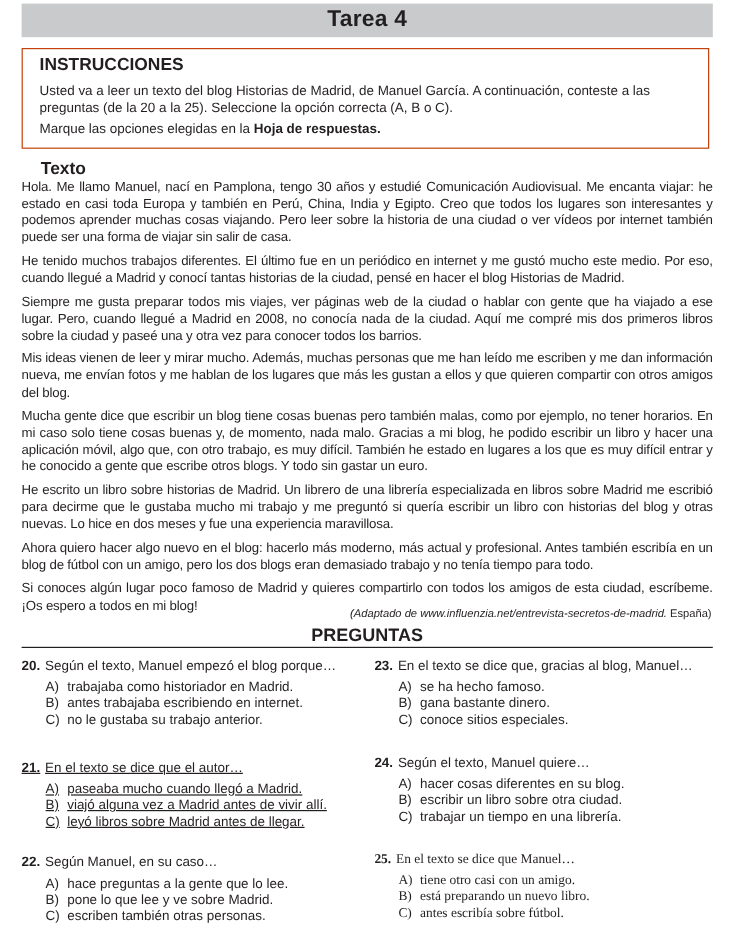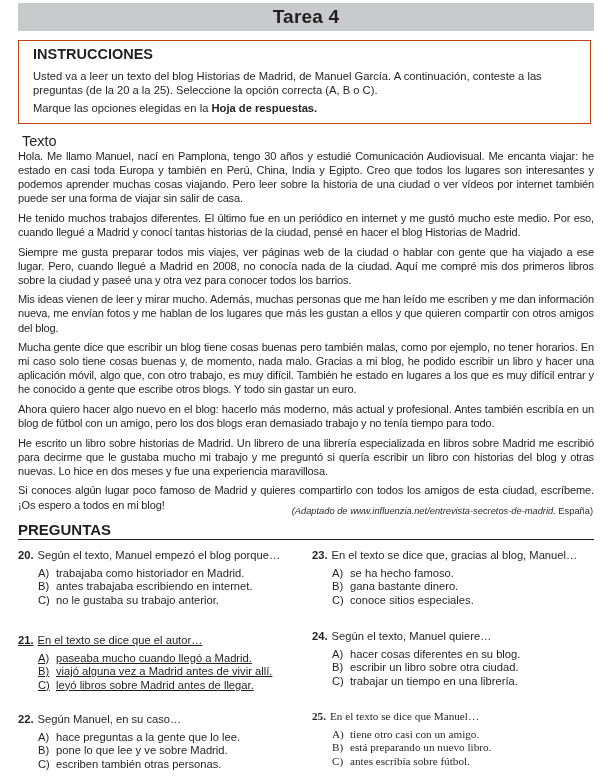--- a/index.html
+++ b/index.html
@@ -62,24 +62,24 @@
     }
     .instr-p b { font-weight: bold; }
 
     .texto {
       position: absolute;
       left: 18px;
       top: 133px;
       width: 576px;
     }
     .texto-title {
-      font-weight: normal;
+      font-weight: bold;
       font-size: 14.5px;
       line-height: 16px;
-      margin: 0 0 0 4px;
+      margin: 0 0 0 16px;
     }
     .texto p {
       font-size: 11.05px;
       line-height: 14.1px;
       margin: 0 0 5.5px 0;
       text-align: justify;
       text-align-last: left;
       letter-spacing: -0.15px;
     }
     .source {
@@ -95,20 +95,21 @@
     .preg-title {
       position: absolute;
       left: 18px;
       top: 521px;
       width: 576px;
       font-weight: bold;
       font-size: 15px;
       line-height: 17px;
       border-bottom: 1.3px solid #231f20;
       padding-bottom: 1px;
+      text-align: center;
     }
 
     .question {
       position: absolute;
       font-size: 11.2px;
       line-height: 13.5px;
     }
     .question .q-line {
       display: flex;
       white-space: nowrap;
@@ -148,22 +149,22 @@
     <p class="instr-p"><span>Marque las opciones elegidas en la </span><b>Hoja de respuestas.</b></p>
   </div>
 
   <div class="texto">
     <div class="texto-title">Texto</div>
     <p>Hola. Me llamo Manuel, nací en Pamplona, tengo 30 años y estudié Comunicación Audiovisual. Me encanta viajar: he estado en casi toda Europa y también en Perú, China, India y Egipto. Creo que todos los lugares son interesantes y podemos aprender muchas cosas viajando. Pero leer sobre la historia de una ciudad o ver vídeos por internet también puede ser una forma de viajar sin salir de casa.</p>
     <p>He tenido muchos trabajos diferentes. El último fue en un periódico en internet y me gustó mucho este medio. Por eso, cuando llegué a Madrid y conocí tantas historias de la ciudad, pensé en hacer el blog Historias de Madrid.</p>
     <p>Siempre me gusta preparar todos mis viajes, ver páginas web de la ciudad o hablar con gente que ha viajado a ese lugar. Pero, cuando llegué a Madrid en 2008, no conocía nada de la ciudad. Aquí me compré mis dos primeros libros sobre la ciudad y paseé una y otra vez para conocer todos los barrios.</p>
     <p>Mis ideas vienen de leer y mirar mucho. Además, muchas personas que me han leído me escriben y me dan información nueva, me envían fotos y me hablan de los lugares que más les gustan a ellos y que quieren compartir con otros amigos del blog.</p>
     <p>Mucha gente dice que escribir un blog tiene cosas buenas pero también malas, como por ejemplo, no tener horarios. En mi caso solo tiene cosas buenas y, de momento, nada malo. Gracias a mi blog, he podido escribir un libro y hacer una aplicación móvil, algo que, con otro trabajo, es muy difícil. También he estado en lugares a los que es muy difícil entrar y he conocido a gente que escribe otros blogs. Y todo sin gastar un euro.</p>
+    <p>He escrito un libro sobre historias de Madrid. Un librero de una librería especializada en libros sobre Madrid me escribió para decirme que le gustaba mucho mi trabajo y me preguntó si quería escribir un libro con historias del blog y otras nuevas. Lo hice en dos meses y fue una experiencia maravillosa.</p>
     <p>Ahora quiero hacer algo nuevo en el blog: hacerlo más moderno, más actual y profesional. Antes también escribía en un blog de fútbol con un amigo, pero los dos blogs eran demasiado trabajo y no tenía tiempo para todo.</p>
-    <p>He escrito un libro sobre historias de Madrid. Un librero de una librería especializada en libros sobre Madrid me escribió para decirme que le gustaba mucho mi trabajo y me preguntó si quería escribir un libro con historias del blog y otras nuevas. Lo hice en dos meses y fue una experiencia maravillosa.</p>
     <p>Si conoces algún lugar poco famoso de Madrid y quieres compartirlo con todos los amigos de esta ciudad, escríbeme. ¡Os espero a todos en mi blog!</p>
   </div>
 
   <div class="source"><i>(Adaptado de www.influenzia.net/entrevista-secretos-de-madrid.</i><span> España)</span></div>
 
   <div class="preg-title">PREGUNTAS</div>
 
   <div class="question col-left" style="top:549px;">
     <div class="q-line">
       <span class="q-num">20.</span>

